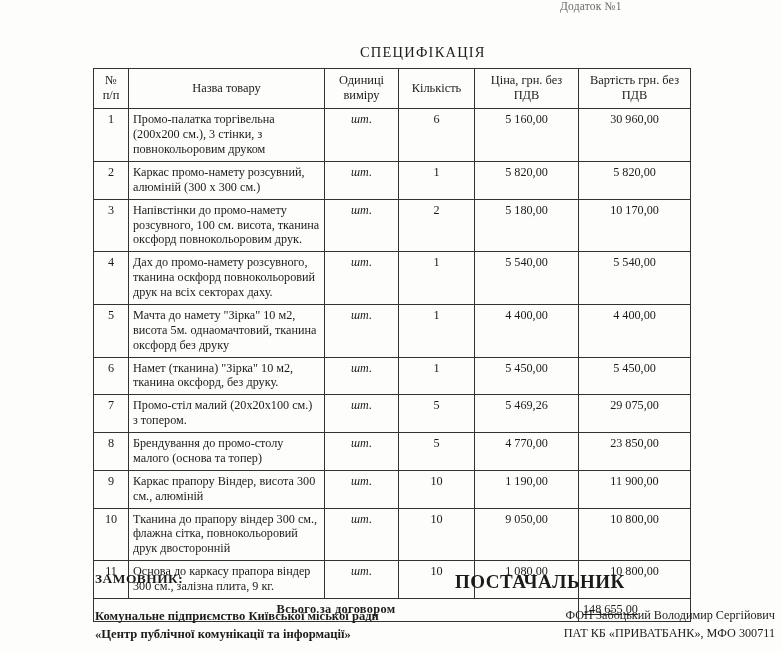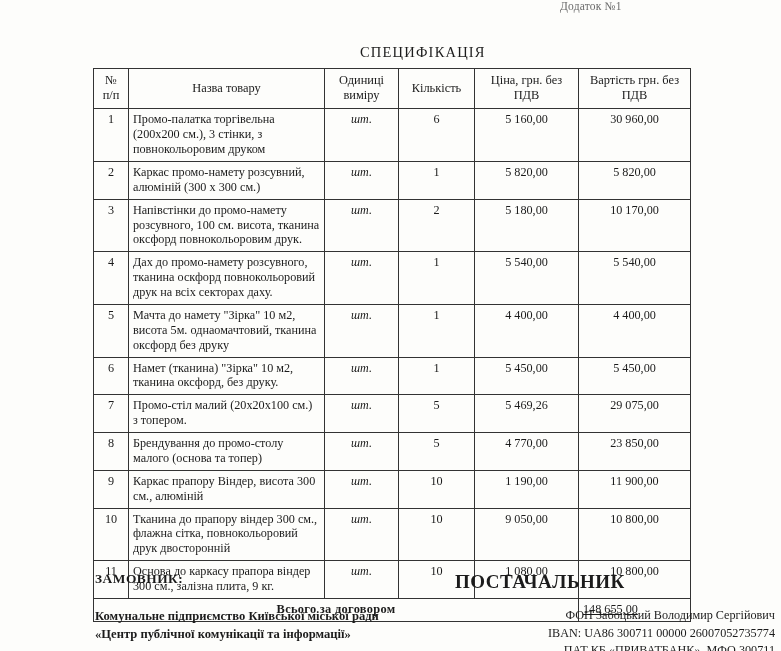--- a/index.html
+++ b/index.html
@@ -249,17 +249,16 @@
     </tbody>
   </table>
 
   <div class="sign-left-title">ЗАМОВНИК:</div>
   <div class="sign-right-title">ПОСТАЧАЛЬНИК</div>
 
   <div class="sign-left-body">Комунальне підприємство Київської міської ради  «Центр публічної комунікації та інформації»</div>
 
   <div class="sign-right-body">
     <div>ФОП Забоцький Володимир Сергійович</div>
-    <div>IBAN: UA86 300711 00000 26007052735774</div>
     <div>ПАТ КБ «ПРИВАТБАНК», МФО 300711</div>
   </div>
 
 </div>
 
 </body></html>

